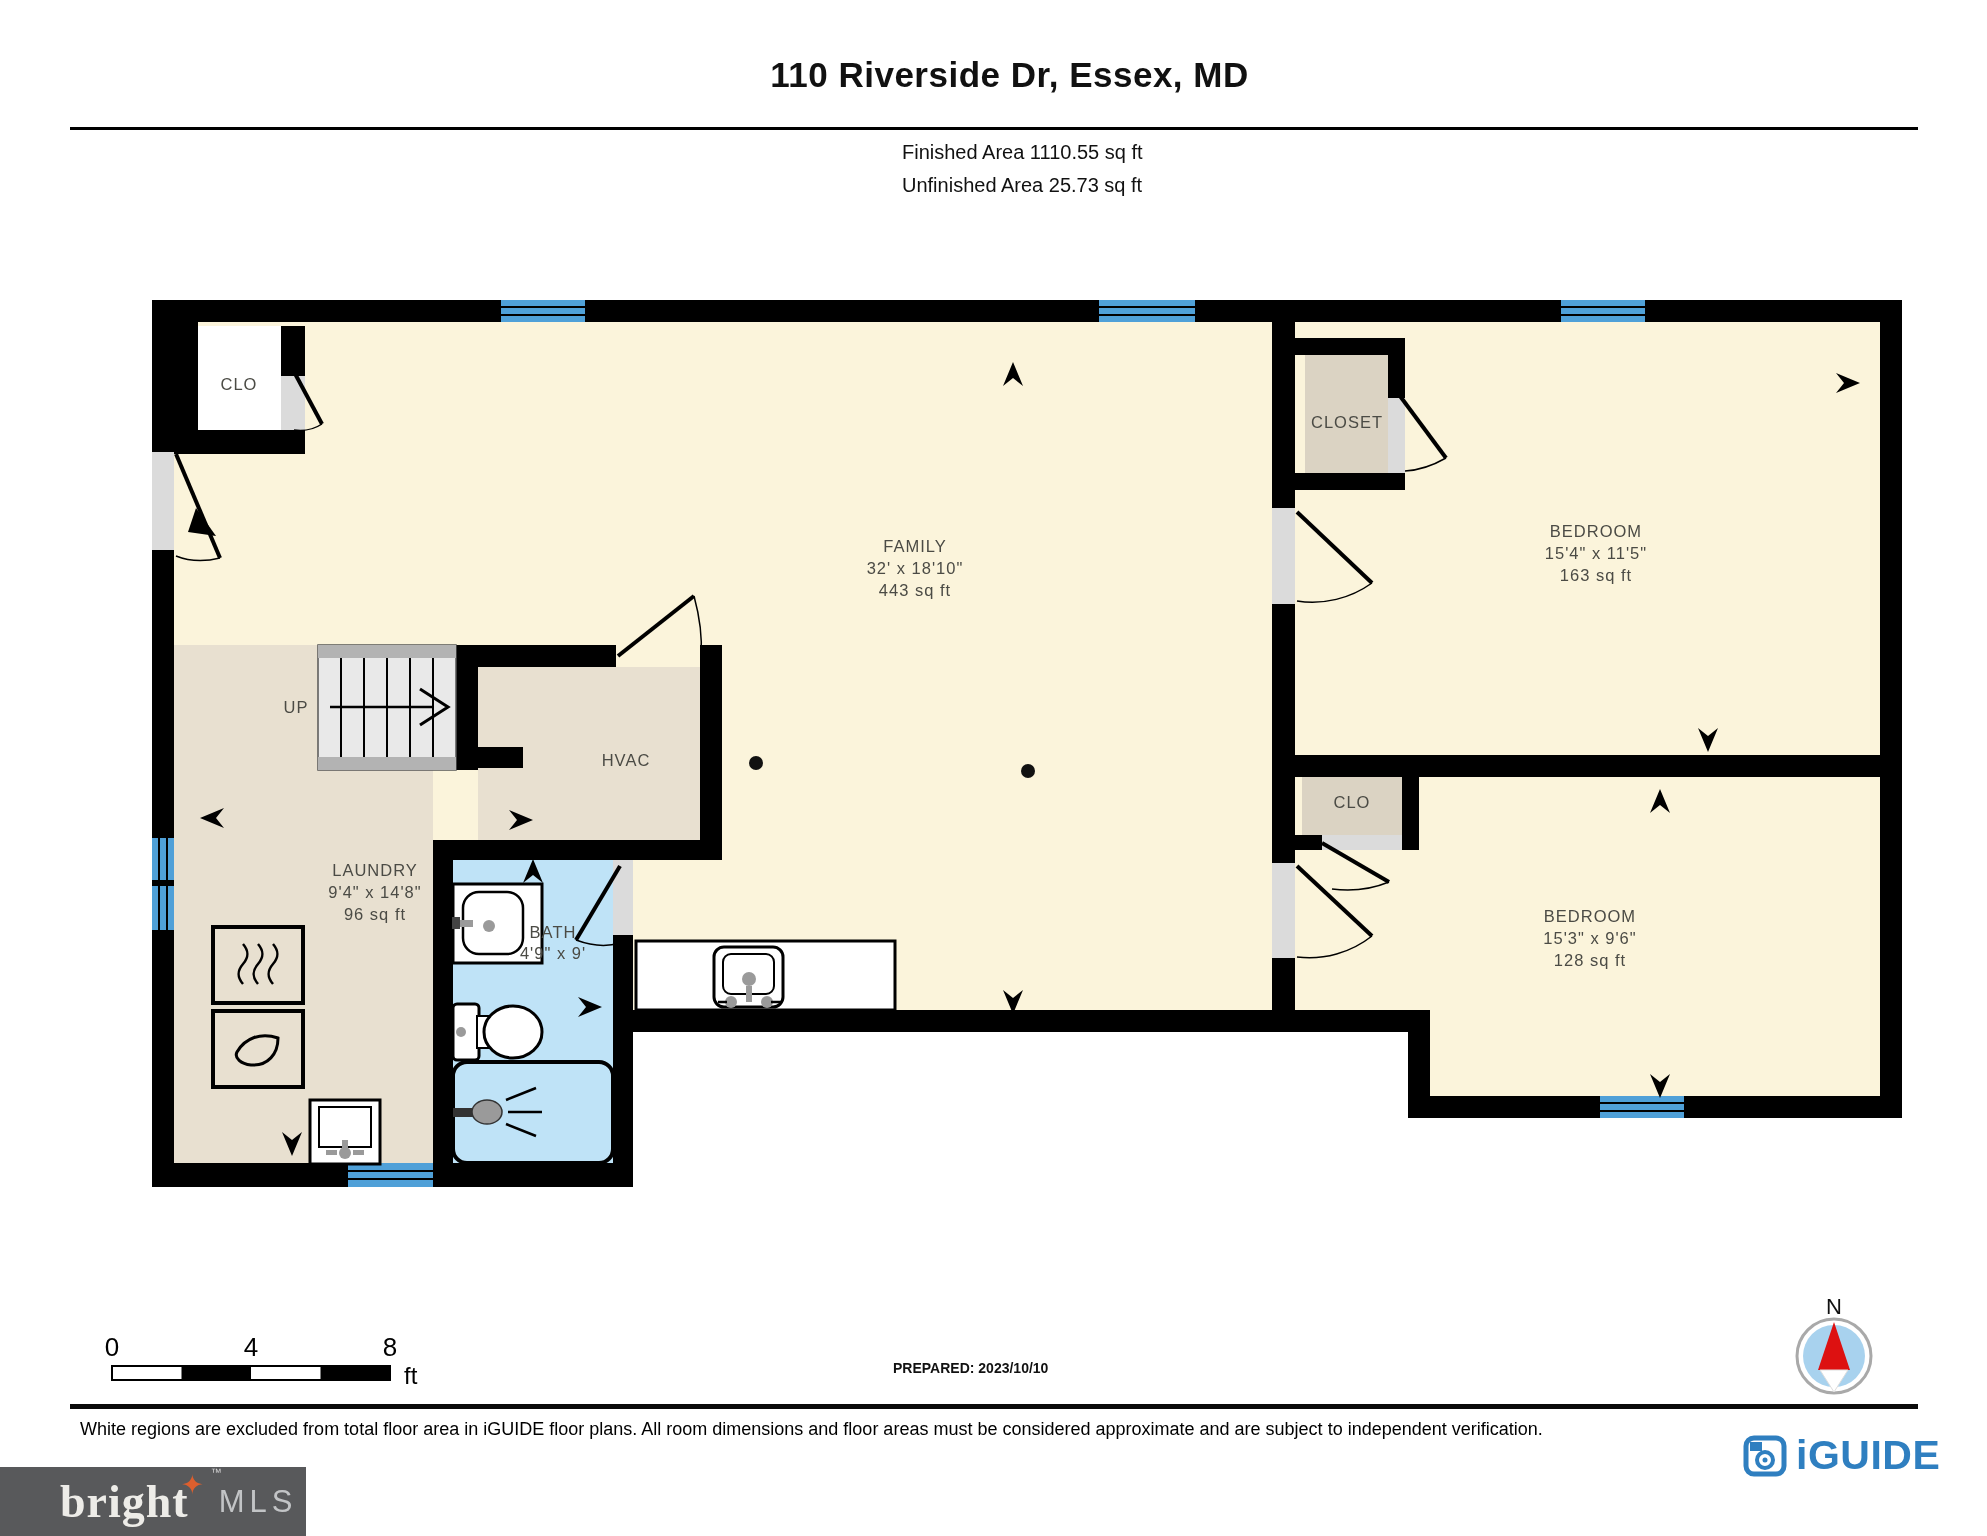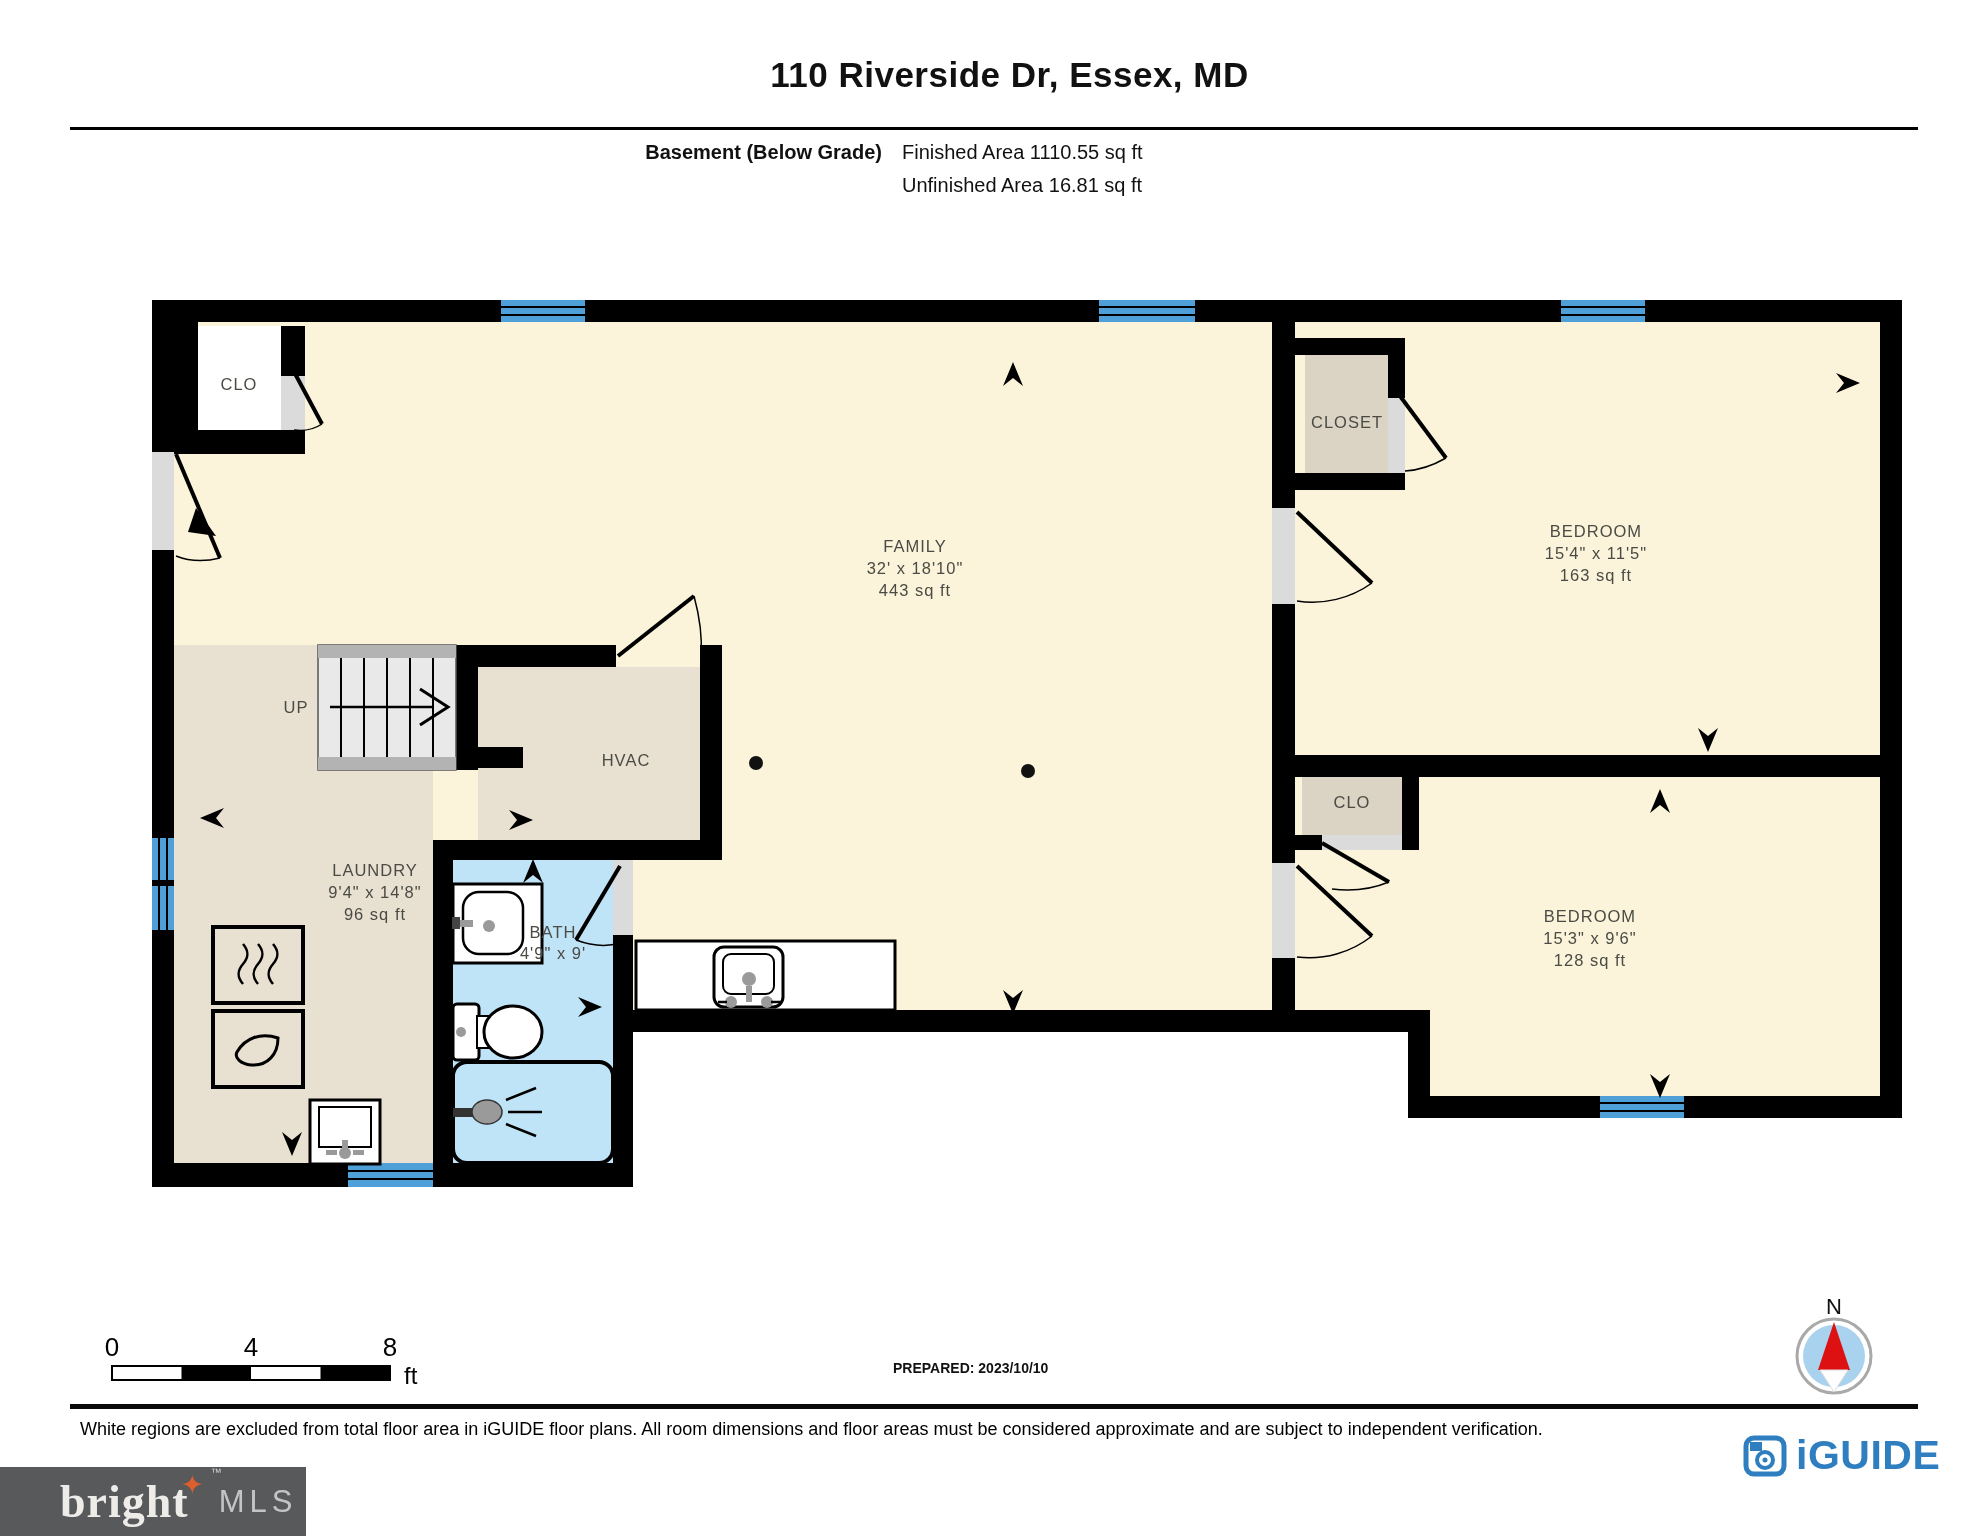--- a/index.html
+++ b/index.html
@@ -43,23 +43,22 @@
   .scale-unit{fill:#000;font-size:24px;}
   .compass-n{fill:#111;font-size:22px;}
 </style>
 </head>
 <body>
 
 <div class="page">
 
   <div class="title">110 Riverside Dr, Essex, MD</div>
   <div class="title-rule"></div>
-  <div class="sub-label">Basement (Below Grade)</div>
   <div class="sub-val1">Finished Area 1110.55 sq ft</div>
-  <div class="sub-val2">Unfinished Area 16.81 sq ft</div>
+  <div class="sub-val2">Unfinished Area 25.73 sq ft</div>
 
   <svg class="plan-svg" viewBox="0 0 1987 1536">
 
     <g>
       <rect x="172" y="322" width="1100" height="688" fill="#FBF4DB"></rect>
       <rect x="1295" y="322" width="585" height="433" fill="#FBF4DB"></rect>
       <path d="M1295,777 H1880 V1096 H1430 V1010 H1295 Z" fill="#FBF4DB"></path>
       <path d="M172,645 H318 V770 H433 V1163 H172 Z" fill="#E8E0D0"></path>
       <rect x="478" y="667" width="222" height="173" fill="#E8E0D0"></rect>
       <rect x="453" y="860" width="160" height="303" fill="#BFE3F7"></rect>

